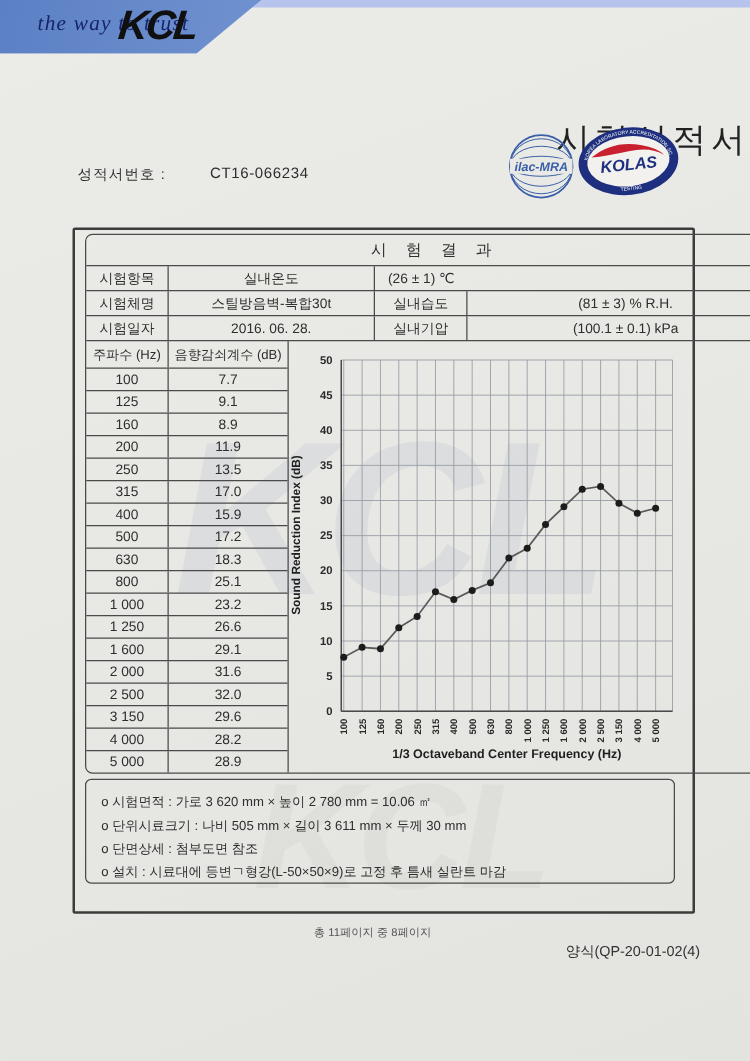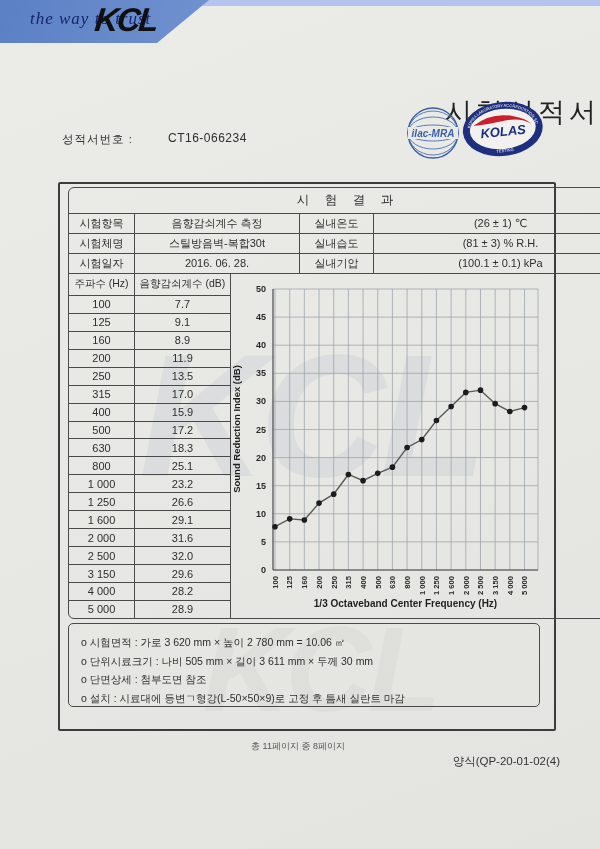--- a/index.html
+++ b/index.html
@@ -105,21 +105,20 @@
     </svg>
   </div>
 
   <div class="outer-frame"></div>
 
   <div class="inner-table">
     <div class="title-row">시 험 결 과</div>
 
     <div class="info-row">
       <div class="cell-r">시험항목</div>
-      <div class="cell-r">음향감쇠계수 측정</div>
       <div class="cell-r">실내온도</div>
       <div>(26 ± 1) ℃</div>
     </div>
     <div class="info-row">
       <div class="cell-r">시험체명</div>
       <div class="cell-r">스틸방음벽-복합30t</div>
       <div class="cell-r">실내습도</div>
       <div>(81 ± 3) % R.H.</div>
     </div>
     <div class="info-row">

